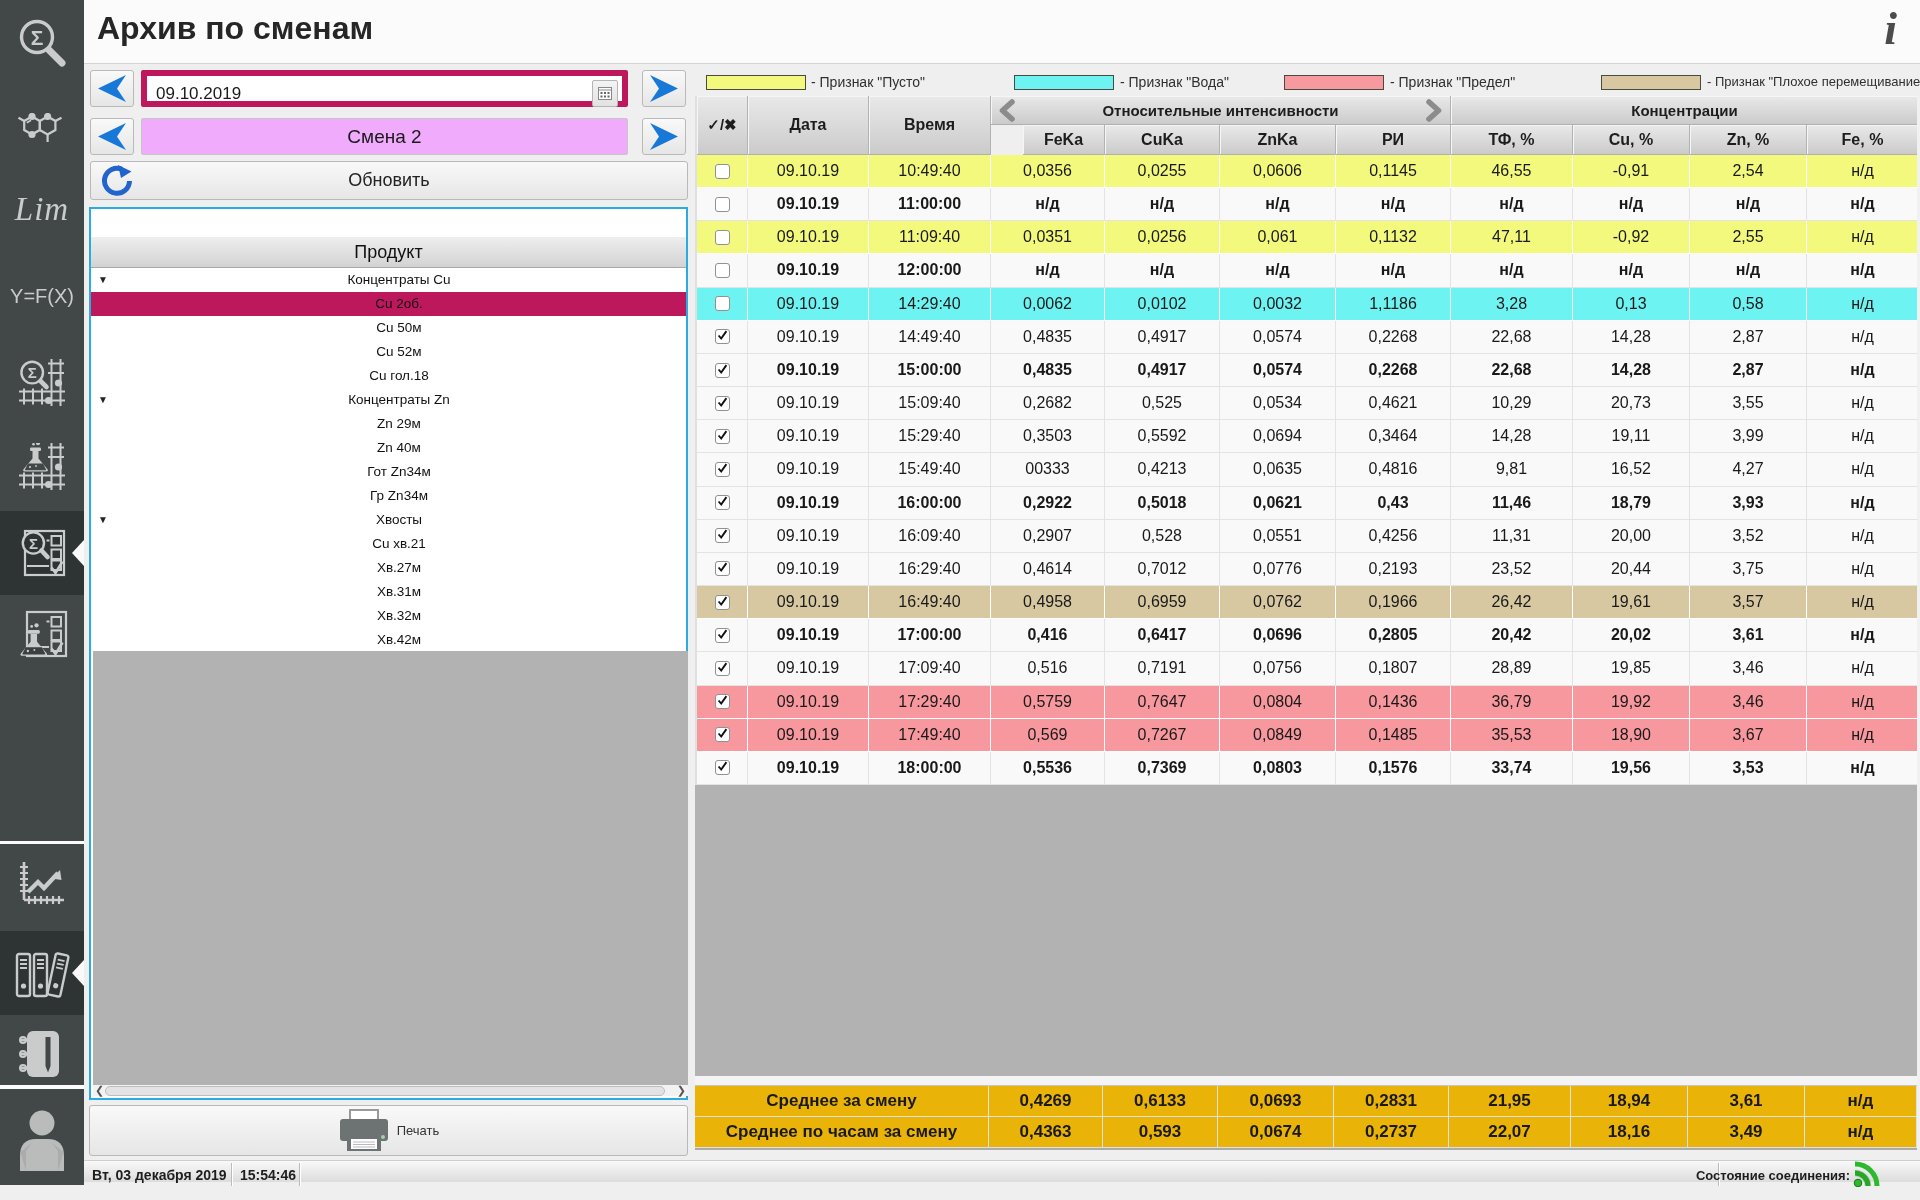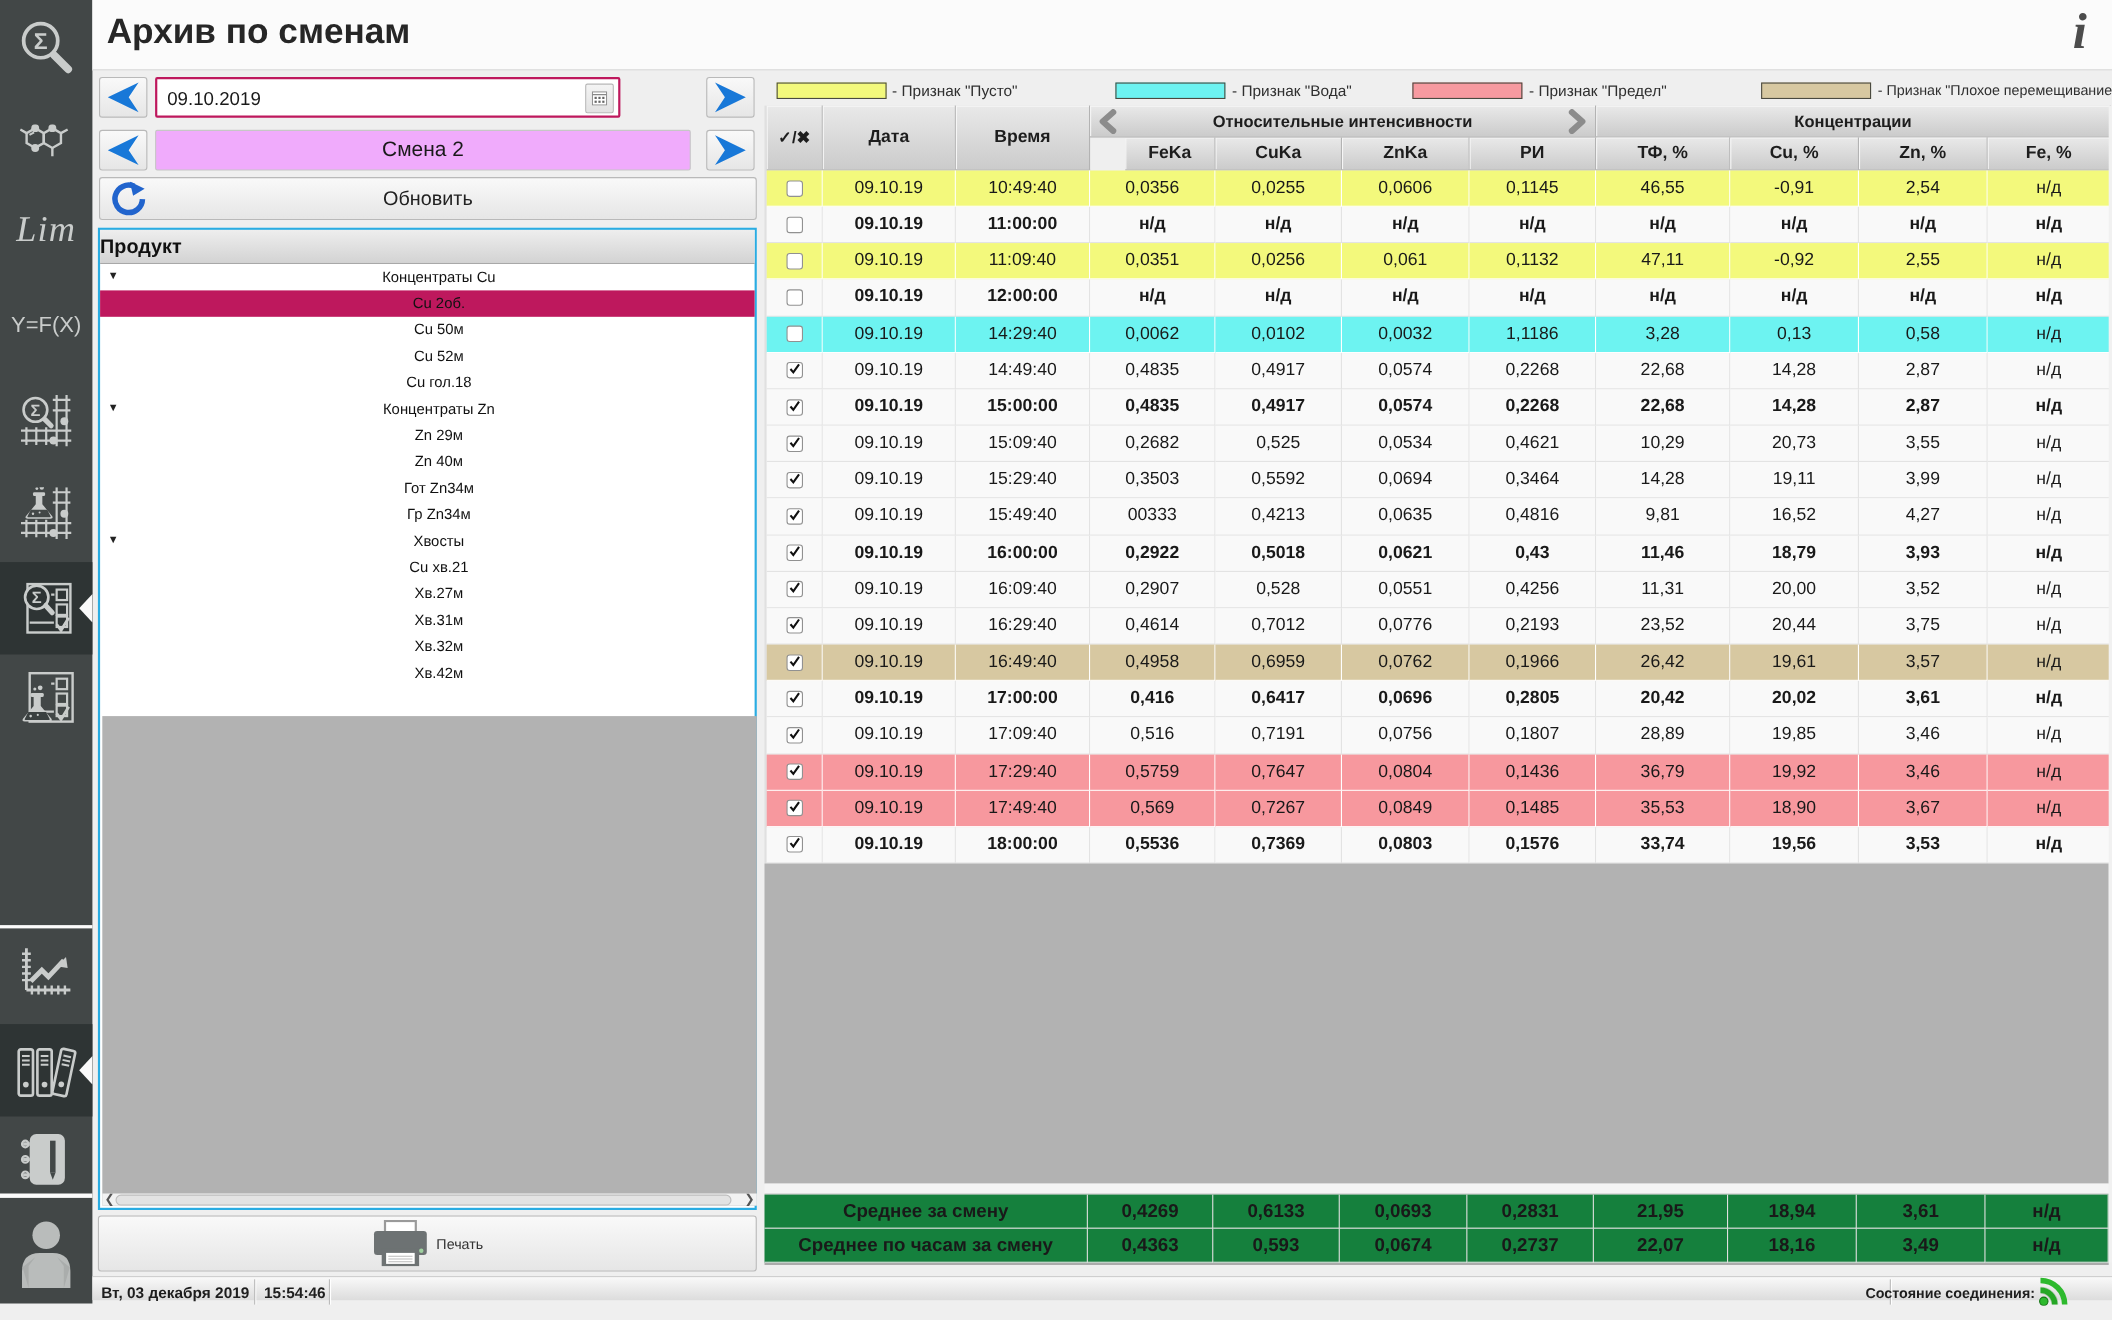--- a/index.html
+++ b/index.html
@@ -13,32 +13,32 @@
 .sep1 { position:absolute; left:0; top:841px; width:84px; height:3px; background:#fbfbfb; }
 .sep2 { position:absolute; left:0; top:1085px; width:84px; height:4px; background:#fbfbfb; }
 
 
 #top { position:absolute; left:84px; top:0; width:1836px; height:64px; background:#fbfbfb; border-bottom:1px solid #d4d4d4; }
 #title { position:absolute; left:13px; top:10px; font-size:32px; font-weight:bold; color:#262626; }
 #info { position:absolute; right:23px; top:2px; font-family:"Liberation Serif", serif; font-style:italic; font-weight:bold; font-size:46px; color:#4c4c4c; }
 
 
 .btn { position:absolute; background:linear-gradient(#f9f9f9,#e6e6e6); border:1px solid #b9b9b9; border-radius:3px; display:flex; align-items:center; justify-content:center; }
-#dateinput { position:absolute; left:141px; top:70px; width:423px; height:37px; background:#fff; border:2px solid #be185d; border-radius:2px; }
+#dateinput { position:absolute; left:141px; top:70px; width:487px; height:37px; background:#fff; border:6px solid #be185d; border-radius:2px; }
 #dateinput span { position:absolute; left:9px; top:8px; font-size:17px; color:#1a1a1a; }
 #calbtn { position:absolute; right:4px; top:4px; width:26px; height:27px; background:linear-gradient(#f4f4f4,#e2e2e2); border:1px solid #b5b5b5; border-radius:2px; display:flex; align-items:center; justify-content:center; }
 #smena { position:absolute; left:141px; top:118px; width:487px; height:37px; background:#f0abfc; border:1px solid #c6c6c6; border-radius:2px; text-align:center; line-height:35px; font-size:19px; color:#1a1a1a; }
 #refresh { left:90px; top:161px; width:598px; height:39px; font-size:18px; color:#222; }
 #refresh svg { position:absolute; left:10px; top:3px; }
 #print { left:89px; top:1105px; width:599px; height:51px; font-size:13px; color:#333; }
 #print svg { margin-right:7px; }
 
 
 #tree { position:absolute; left:89px; top:207px; width:599px; height:893px; background:#fff; border:2px solid #2aace2; }
-#treehead { height:31px; background:linear-gradient(#eee,#d3d3d3); border-bottom:1px solid #a8a8a8; font-weight:bold; font-size:18px; line-height:30px; color:#111; }
+#treehead { height:31px; background:linear-gradient(#eee,#d3d3d3); border-bottom:1px solid #a8a8a8; text-align:center; font-weight:normal; font-size:18px; line-height:30px; color:#111;margin-top:28px; }
 .ti { height:24px; line-height:24px; text-align:center; font-size:13.5px; color:#111; position:relative; padding-left:21px; }
 .ti.sel { background:#be185d; }
 .tri { position:absolute; left:7px; top:0; font-size:10px; color:#222; }
 #treegray { position:absolute; left:2px; top:442px; width:595px; height:445px; background:#b2b2b2; }
 #hscroll { position:absolute; left:2px; bottom:2px; width:595px; height:11px; background:#f2f2f2; }
 #hthumb { position:absolute; left:12px; top:0.5px; width:560px; height:10px; background:#e3e3e3; border:1px solid #bdbdbd; border-radius:5px; }
 .harr { position:absolute; top:-1px; font-size:11px; color:#555; }
 
 
 #legend { position:absolute; left:695px; top:65px; width:1225px; height:31px; background:#efefef; }
@@ -57,21 +57,21 @@
 .row.yellow > div { background:#f3f97c; border-color:#fff; }
 .row.cyan > div { background:#6df3f1; border-color:#fff; }
 .row.pink > div { background:#f7989e; border-color:#fff; }
 .row.tan > div { background:#d7c8a1; border-color:#fff; }
 .c0 { display:flex; align-items:center; justify-content:center; }
 .cb { width:15px; height:15px; background:#fff; border:1px solid #919191; border-radius:3px; display:inline-flex; align-items:center; justify-content:center; }
 .cb svg { margin-top:-2px; }
 #grayarea { position:absolute; left:695px; top:785px; width:1222px; height:291px; background:#b2b2b2; }
 #prefoot { position:absolute; left:695px; top:1076px; width:1222px; height:9px; background:#f4f4f4; }
 #foot { position:absolute; left:695px; top:1085px; width:1222px; border-top:1px solid #c6c6c6; border-bottom:2px solid #ababab; }
-.frow { height:31px; background:#15803d; }
+.frow { height:31px; background:#eab308; }
 .frow > div { border-right:1px solid #e0e0e0; border-bottom:1px solid #e0e0e0; text-align:center; line-height:30px; font-size:17px; font-weight:bold; color:#191919; }
 .flabel { grid-column:1 / span 3; font-size:18px; }
 #gutter { position:absolute; left:1917px; top:96px; width:3px; height:1052px; background:#f1f1f1; }
 
 
 #status { position:absolute; left:84px; top:1160px; width:1836px; height:22px; background:linear-gradient(#f9f9f9,#dcdcdc); border-top:1px solid #cfcfcf; }
 #status .t { position:absolute; top:6px; font-size:14px; font-weight:bold; color:#1d1d1d; white-space:nowrap; }
 .vsep { position:absolute; top:2px; height:23px; width:1px; background:#bbb; box-shadow:1px 0 0 #fff; }
 #bottomstrip { position:absolute; left:0; top:1187px; width:1920px; height:13px; background:#efefef; }
 </style></head>

